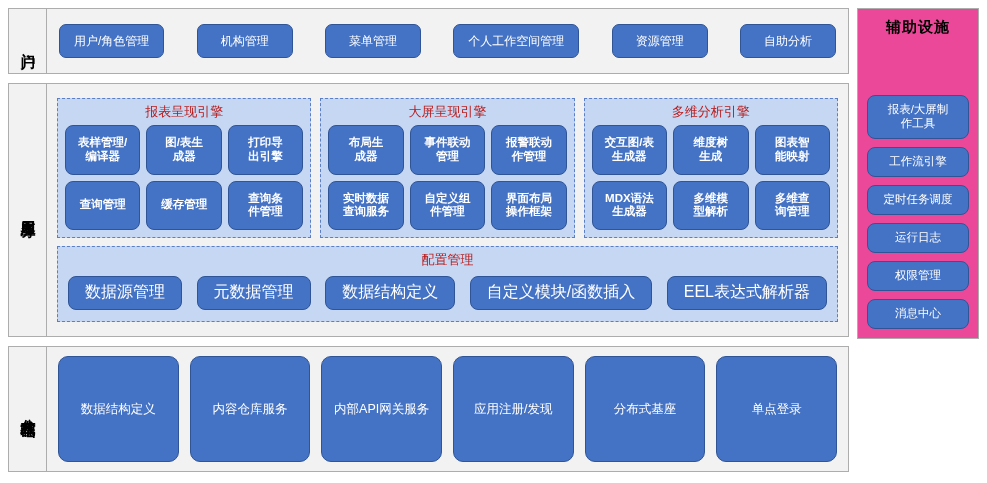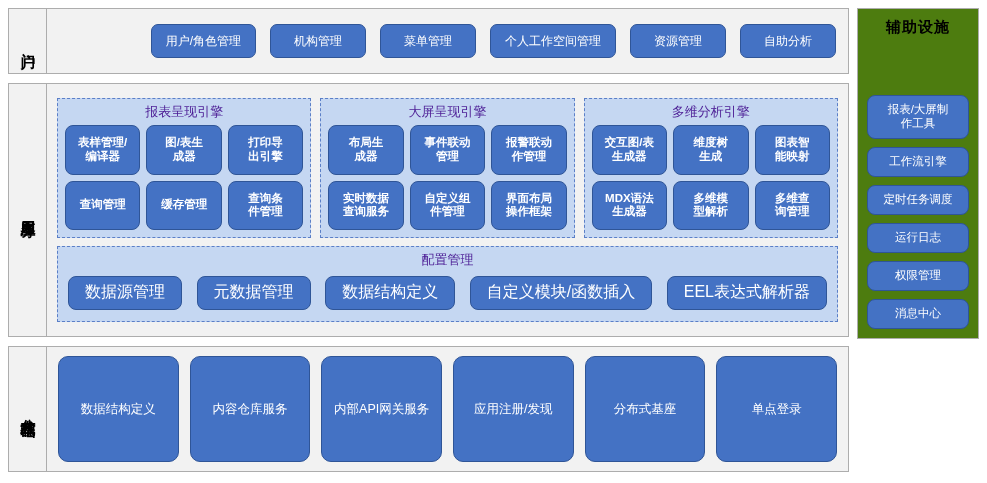--- a/index.html
+++ b/index.html
@@ -65,21 +65,21 @@
     display: flex;
     align-items: center;
     box-sizing: border-box;
   }
 
   
   #portal-band { height: 66px; }
   #portal-band .band-body {
     gap: 14px;
     padding: 0 12px;
-    justify-content: flex-end;
+    justify-content: space-between;
   }
 
   .pill {
     background: #4472c4;
     border: 1px solid #2f5597;
     border-radius: 7px;
     color: #ffffff;
     font-size: 12px;
     line-height: 1.18;
     text-align: center;
@@ -120,21 +120,21 @@
     background: #c5d7f2;
     box-sizing: border-box;
     padding: 4px 7px 7px 7px;
     display: flex;
     flex-direction: column;
   }
 
   .engine-title {
     text-align: center;
     font-size: 13px;
-    color: #4c1d95;
+    color: #b91c1c;
     font-weight: normal;
     margin: 2px 0 6px 0;
     line-height: 1.1;
   }
 
   .engine-grid {
     flex: 1 1 auto;
     display: grid;
     grid-template-columns: repeat(3, 1fr);
     grid-template-rows: repeat(2, 1fr);
@@ -191,21 +191,21 @@
     border-radius: 10px;
     font-size: 12.5px;
     padding: 0 4px;
   }
 
   
   .aux-panel {
     width: 122px;
     flex: 0 0 auto;
     border: 1px solid #adadad;
-    background: #4d7c0f;
+    background: #ec4899;
     box-sizing: border-box;
     padding: 8px 9px 9px 9px;
     display: flex;
     flex-direction: column;
     height: 331px;
   }
 
   .aux-title {
     text-align: center;
     font-size: 15px;

